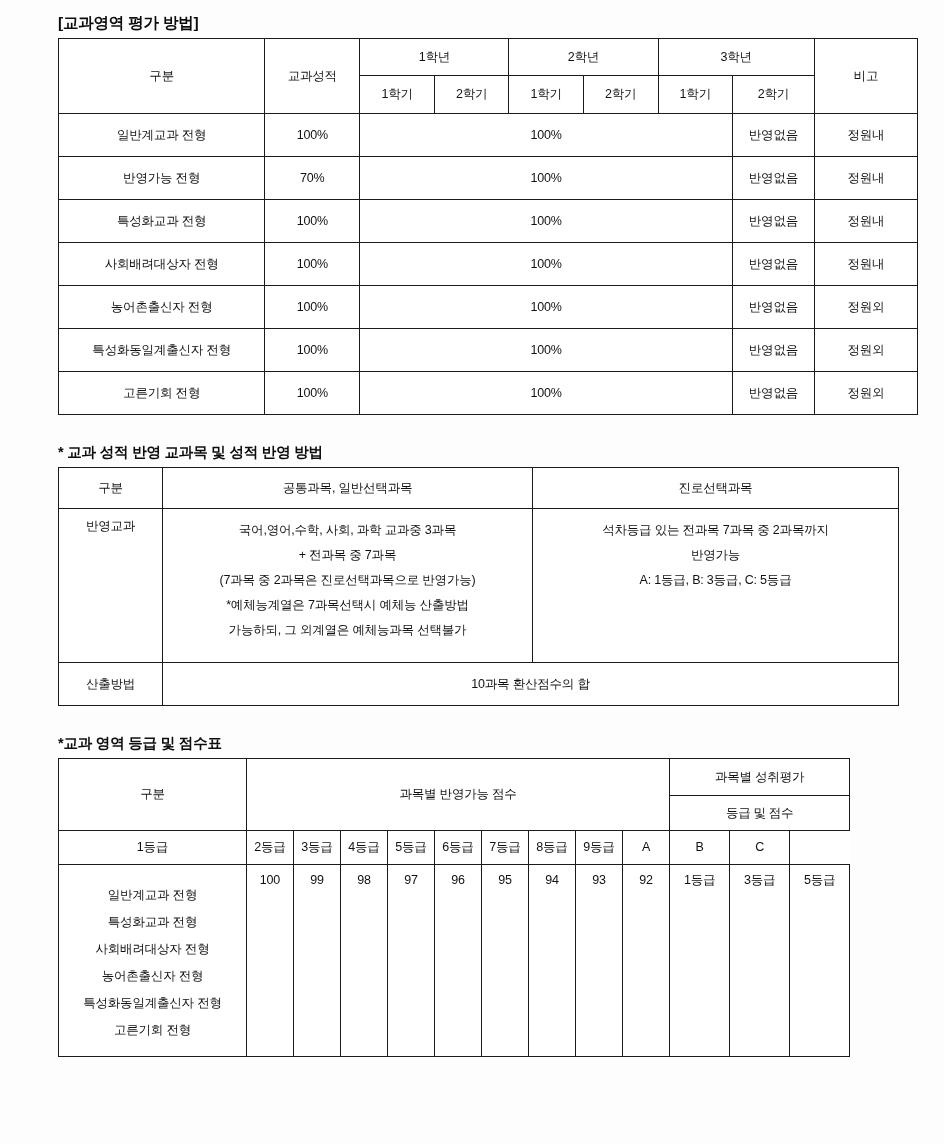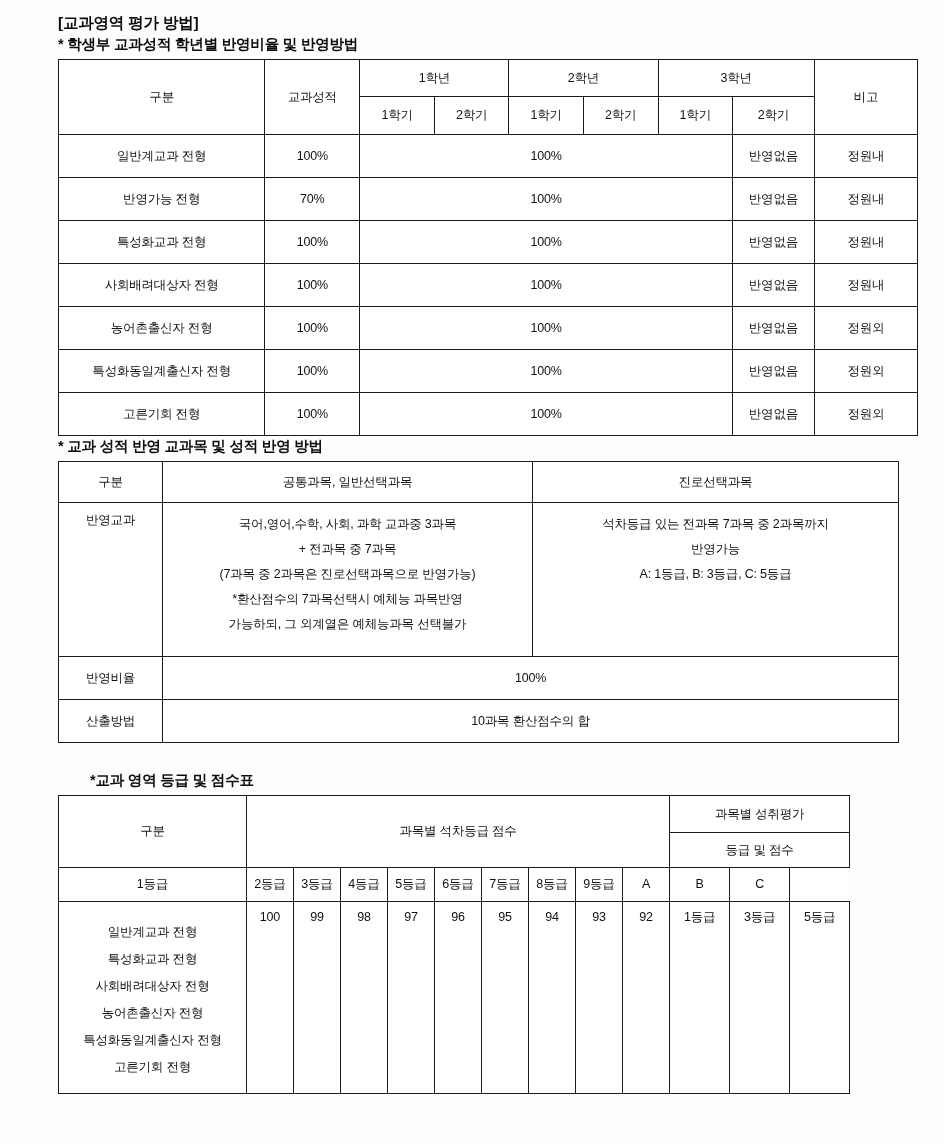--- a/index.html
+++ b/index.html
@@ -34,22 +34,22 @@
   }
   h1.doc-title {
     font-size: 15.5px;
     line-height: 22px;
     margin-top: 2px;
   }
   h2.sec-head {
     font-size: 14.5px;
     line-height: 21px;
   }
-  .sec-head.s2 { }
-  .sec-head.s3 { margin-top: 27px; margin-left: 32px; }
+  .sec-head.s2 { margin-top: 27px; }
+  .sec-head.s3 { margin-top: 27px; }
 
   table {
     border-collapse: collapse;
     table-layout: fixed;
     background: #ffffff;
     margin-top: 4px;
   }
   table td, table th {
     border: 1px solid #1b1b1b;
     font-weight: normal;
@@ -83,42 +83,41 @@
   #t2 .r-n td { height: 38px; }
   #t2 .cell-lines { line-height: 25px; text-align: center; }
   #t2 .top-align { vertical-align: top; padding-top: 9px; }
 
   
   #t3 { width: 786px; }
   #t3 .c-g   { width: 188px; }
   #t3 .c-num { width: 47px; }
   #t3 .c-ach { width: 60px; }
   #t3 .r-h1 td { height: 32px; }
-  #t3 .r-h2 td { height: 30px; }
+  #t3 .r-h2 td { height: 30px; font-family: Liberation Serif, serif; }
   #t3 .r-h3 td { height: 29px; }
   #t3 .r-big td { height: 182px; }
   #t3 .stack {
     display: flex;
     flex-direction: column;
     justify-content: flex-start;
     align-items: center;
     gap: 0;
     line-height: 27px;
     padding-top: 4px;
   }
   #t3 .top-cell { vertical-align: top; padding-top: 7px; }
 </style>
 </head>
 <body>
 
 <div class="page">
 
   <h1 class="doc-title">[교과영역 평가 방법]</h1>
 
-  <h2 class="sec-head s1">* 학생부 교과성적 학년별 반영비율 및 반영방법</h2>
 
   <table id="t1">
     <colgroup>
       <col class="c-gubun">
         <col class="c-score">
       <col class="c-sem">
         <col class="c-sem">
       <col class="c-sem">
         <col class="c-sem">
       <col class="c-sem">
@@ -211,34 +210,30 @@
         <td>진로선택과목</td>
       </tr>
     </thead>
     <tbody>
       <tr class="r-tall">
         <td class="top-align">반영교과</td>
         <td class="cell-lines top-align">
           <div>국어,영어,수학, 사회, 과학 교과중 3과목</div>
           <div>+ 전과목 중 7과목</div>
           <div>(7과목 중 2과목은 진로선택과목으로 반영가능)</div>
-          <div>*환산점수의 7과목선택시 예체능 과목반영</div>
+          <div>*예체능계열은 7과목선택시 예체능 산출방법</div>
           <div>가능하되, 그 외계열은 예체능과목 선택불가</div>
         </td>
         <td class="cell-lines top-align">
           <div>석차등급 있는 전과목 7과목 중 2과목까지</div>
           <div>반영가능</div>
           <div>A: 1등급, B: 3등급, C: 5등급</div>
         </td>
       </tr>
       <tr class="r-n">
-        <td>반영비율</td>
-        <td colspan="2">100%</td>
-      </tr>
-      <tr class="r-n">
         <td>산출방법</td>
         <td colspan="2">10과목 환산점수의 합</td>
       </tr>
     </tbody>
   </table>
 
   <h2 class="sec-head s3">*교과 영역 등급 및 점수표</h2>
 
   <table id="t3">
     <colgroup>
@@ -252,21 +247,21 @@
       <col class="c-num">
         <col class="c-num">
         <col class="c-num">
       <col class="c-ach">
         <col class="c-ach">
         <col class="c-ach">
     </colgroup>
     <thead>
       <tr class="r-h1">
         <td rowspan="2">구분</td>
-        <td colspan="9" rowspan="2">과목별 석차등급 점수</td>
+        <td colspan="9" rowspan="2">과목별 반영가능 점수</td>
         <td colspan="3">과목별 성취평가</td>
       </tr>
       <tr class="r-h2">
         <td colspan="3">등급 및 점수</td>
       </tr>
       <tr class="r-h3">
         <td>1등급</td>
         <td>2등급</td>
         <td>3등급</td>
         <td>4등급</td>

